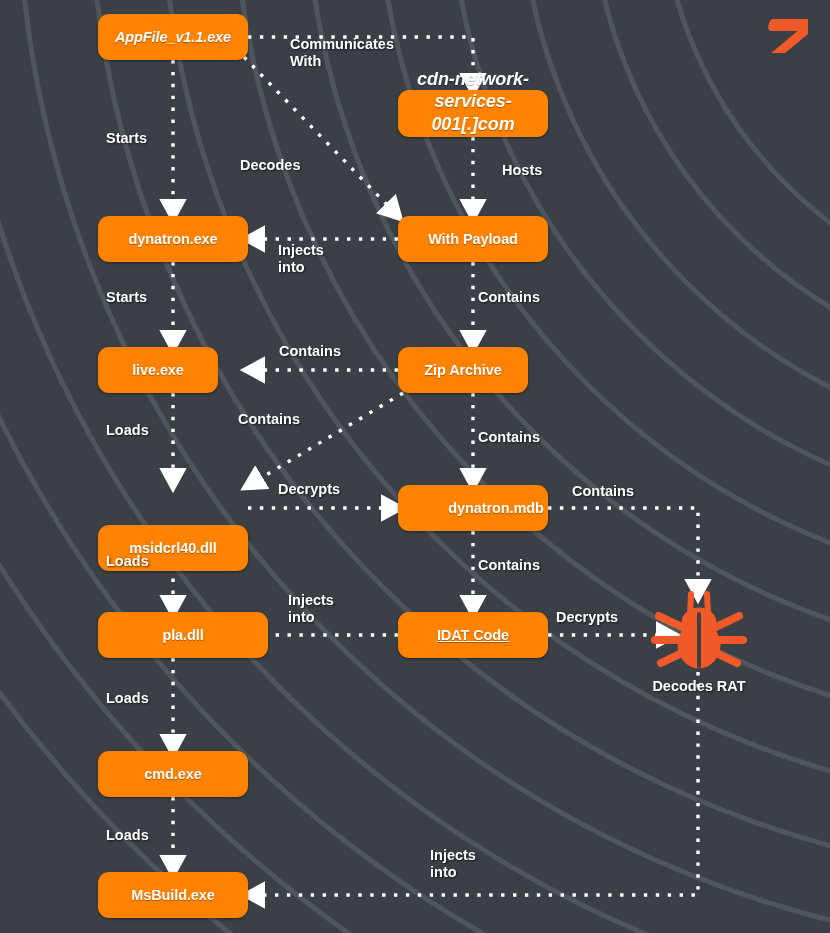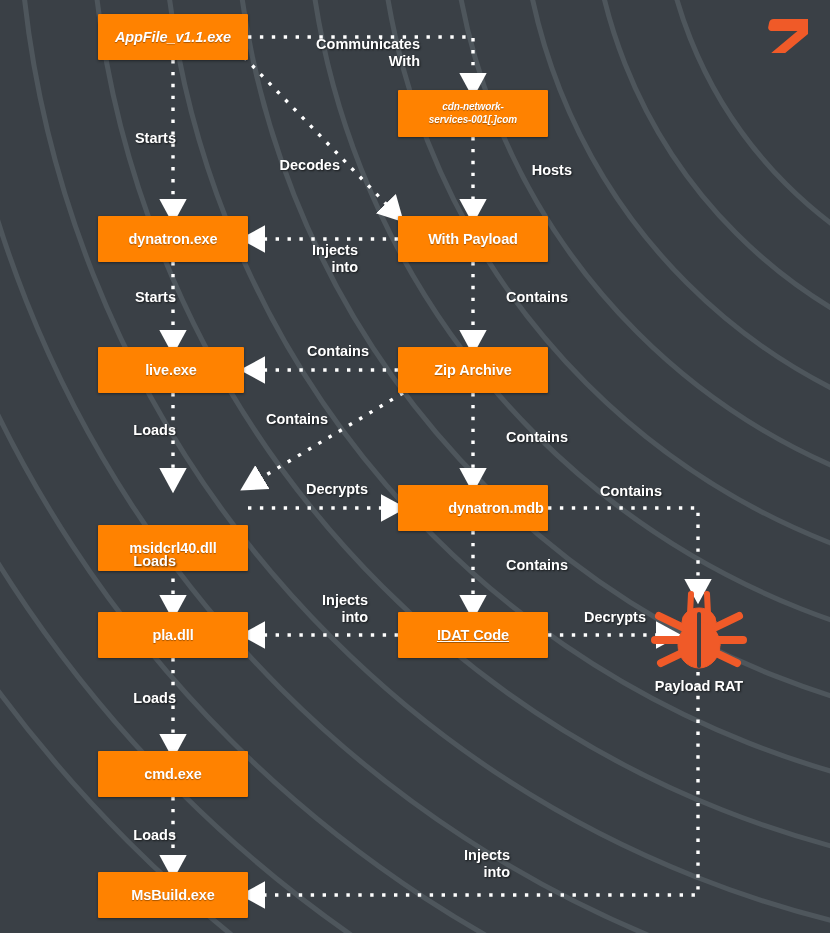--- a/index.html
+++ b/index.html
@@ -9,43 +9,43 @@
     overflow:hidden;
     background:#3a4046;
     font-family:"Liberation Sans", sans-serif;
   }
   #bg-arcs{position:absolute;left:0;top:0;width:830px;height:933px;pointer-events:none;}
   #edges{position:absolute;left:0;top:0;width:830px;height:933px;pointer-events:none;}
 
   .node{
     position:absolute;
     background:#FF8200;
-    border-radius:1px;
+    border-radius:11px;
     box-shadow:0 1px 3px rgba(0,0,0,.45);
     display:flex;align-items:center;justify-content:center;
     text-align:center;
     color:#ffffff;
     font-weight:bold;
     font-size:14.5px;
     line-height:1.25;
     letter-spacing:-0.1px;
     box-sizing:border-box;
     padding:2px 6px;
     text-shadow:0 1px 1px rgba(0,0,0,.35);
   }
   .node.italic{font-style:italic;}
-  .node.two-line{font-size:10px;}
+  .node.two-line{font-size:18px;align-items:flex-end;}
 
   .elabel{
     position:absolute;
     color:#ffffff;
     font-weight:bold;
     font-size:14.5px;
     line-height:1.16;
-    text-align:right;
+    text-align:left;
     text-shadow:1px 1px 2px rgba(0,0,0,.65);
     white-space:pre-line;
     pointer-events:none;
   }
 
   #logo{
     position:absolute;
     right:22px; top:18px;
     display:flex; align-items:center;
     font-style:italic; font-weight:bold;
@@ -154,33 +154,33 @@
       <div class="node italic two-line" style="left: 398px; top: 90px; width: 150px; height: 47px;">
         <span style="white-space: pre-line;">cdn-network-
 services-001[.]com</span>
       </div>
       <div class="node" style="left: 98px; top: 216px; width: 150px; height: 46px;">
         <span style="white-space: pre-line;">dynatron.exe</span>
       </div>
       <div class="node" style="left: 398px; top: 216px; width: 150px; height: 46px;">
         <span style="white-space: pre-line;">With Payload</span>
       </div>
-      <div class="node" style="left: 98px; top: 347px; width: 146px; height: 46px;">
+      <div class="node" style="left: 98px; top: 347px; width: 120px; height: 46px;">
         <span style="white-space: pre-line;">live.exe</span>
       </div>
-      <div class="node" style="left: 398px; top: 347px; width: 150px; height: 46px;">
+      <div class="node" style="left: 398px; top: 347px; width: 130px; height: 46px;">
         <span style="white-space: pre-line;">Zip Archive</span>
       </div>
       <div class="node" style="left: 98px; top: 485px; width: 150px; height: 46px; margin-top: 40px;">
         <span style="white-space: pre-line;">msidcrl40.dll</span>
       </div>
       <div class="node" style="left: 398px; top: 485px; width: 150px; height: 46px;">
         <span style="white-space: pre-line; margin-left: 46px;">dynatron.mdb</span>
       </div>
-      <div class="node" style="left: 98px; top: 612px; width: 150px; height: 46px;">
+      <div class="node" style="left: 98px; top: 612px; width: 170px; height: 46px;">
         <span style="white-space: pre-line;">pla.dll</span>
       </div>
       <div class="node" style="left: 398px; top: 612px; width: 150px; height: 46px; text-decoration: underline;">
         <span style="white-space: pre-line;">IDAT Code</span>
       </div>
       <div class="node" style="left: 98px; top: 751px; width: 150px; height: 46px;">
         <span style="white-space: pre-line;">cmd.exe</span>
       </div>
       <div class="node" style="left: 98px; top: 872px; width: 150px; height: 46px;">
         <span style="white-space: pre-line;">MsBuild.exe</span>
@@ -227,16 +227,16 @@
         <path d="M89,28 L64,40" stroke-width="8" fill="none"></path>
         <path d="M93,52 L66,52" stroke-width="8" fill="none"></path>
         <path d="M87,75 L64,64" stroke-width="8" fill="none"></path>
 
         <ellipse cx="49" cy="34" rx="17" ry="14"></ellipse>
         <ellipse cx="49" cy="57" rx="21" ry="23"></ellipse>
 
         <path d="M49,26 L49,78" stroke="#3a4046" stroke-width="4" fill="none"></path>
       </g>
     </svg>
-    <div id="rat-label">Payload RAT</div>
+    <div id="rat-label">Decodes RAT</div>
   </div>
 
 </div>
 
 </body></html>

